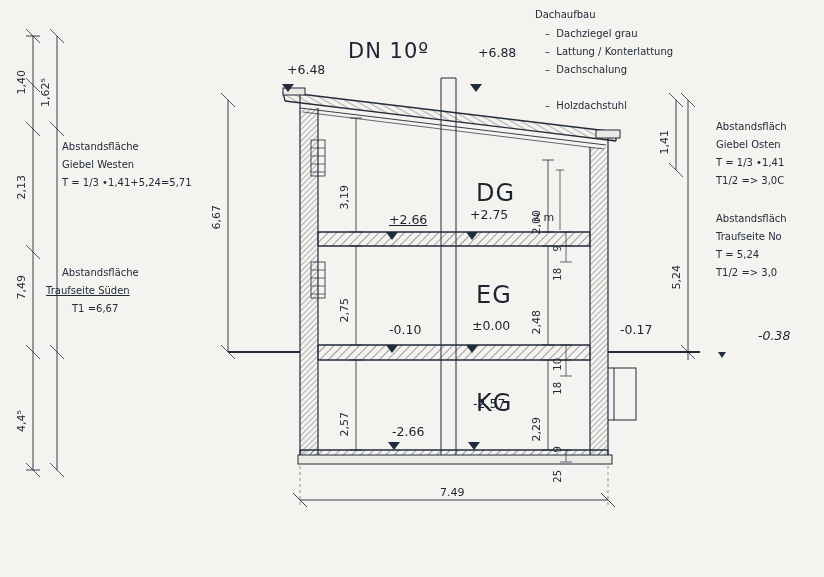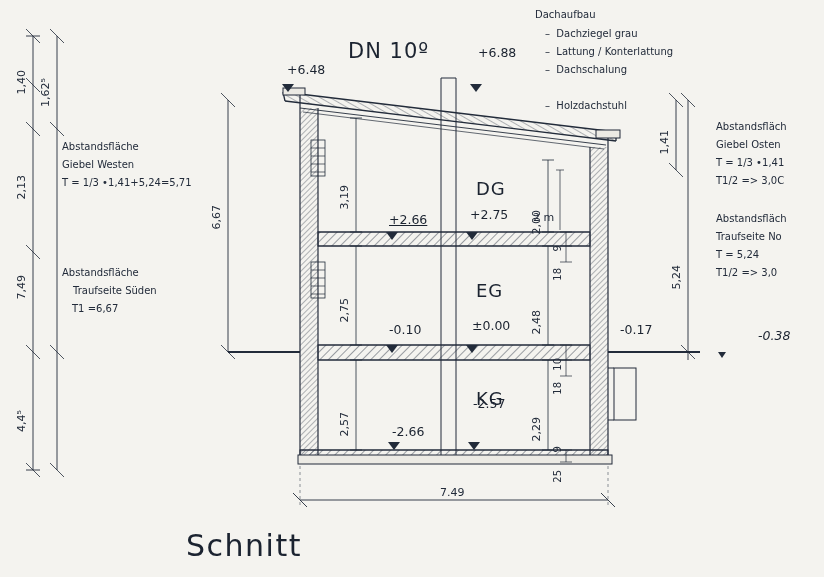--- a/index.html
+++ b/index.html
@@ -11,21 +11,21 @@
     overflow:hidden;
     position:relative;
   }
   #sheet{position:absolute;inset:0;}
   svg#drawing{position:absolute;left:0;top:0;width:824px;height:577px;}
   .txt{position:absolute;white-space:pre;line-height:1.25;}
   .note-block{font-size:10px;color:#222b3a;line-height:1.45;}
   .dim{font-size:11px;color:#222b3a;}
   .dim-v{font-size:11px;color:#222b3a;transform-origin:left top;}
   .level{font-size:12.5px;color:#1b2330;}
-  .floor{font-size:18px;letter-spacing:1px;color:#1b2330;text-align:center;}
+  .floor{font-size:24px;letter-spacing:1px;color:#1b2330;text-align:center;}
   .title{font-size:30px;letter-spacing:1.5px;color:#1b2330;}
   .dn{font-size:21px;letter-spacing:1px;color:#1b2330;}
   .small{font-size:10px;}
 </style>
 </head>
 <body>
 
 <div id="sheet">
 
 <svg id="drawing" viewBox="0 0 824 577">
@@ -154,21 +154,21 @@
 <div class="txt note-block" style="left:545px;top:63px;">–  Dachschalung</div>
 <div class="txt note-block" style="left:545px;top:99px;">–  Holzdachstuhl</div>
 
 <div class="txt dn" style="left:348px;top:38px;">DN 10º</div>
 
 <div class="txt note-block" style="left:62px;top:140px;">Abstandsfläche</div>
 <div class="txt note-block" style="left:62px;top:158px;">Giebel Westen</div>
 <div class="txt note-block" style="left:62px;top:176px;">T = 1/3 •1,41+5,24=5,71</div>
 
 <div class="txt note-block" style="left:62px;top:266px;">Abstandsfläche</div>
-<div class="txt note-block" style="left:73px;top:284px;">Traufseite Süden</div>
+<div class="txt note-block" style="left:46px;top:284px;text-decoration:underline;">Traufseite Süden</div>
 <div class="txt note-block" style="left:62px;top:302px;margin-left:10px;">T1 =6,67</div>
 
 <div class="txt note-block" style="left:716px;top:120px;">Abstandsfläch</div>
 <div class="txt note-block" style="left:716px;top:138px;">Giebel Osten</div>
 <div class="txt note-block" style="left:716px;top:156px;">T = 1/3 •1,41</div>
 <div class="txt note-block" style="left:716px;top:174px;">T1/2 =&gt; 3,0C</div>
 
 <div class="txt note-block" style="left:716px;top:212px;">Abstandsfläch</div>
 <div class="txt note-block" style="left:716px;top:230px;">Traufseite No</div>
 <div class="txt note-block" style="left:716px;top:248px;">T = 5,24</div>
@@ -213,15 +213,14 @@
 
 <div class="txt dim-v small" style="left:564px;top:245px;transform:rotate(-90deg) translate(-100%,-100%);">9</div>
 <div class="txt dim-v small" style="left:564px;top:268px;transform:rotate(-90deg) translate(-100%,-100%);">18</div>
 <div class="txt dim-v small" style="left:564px;top:358px;transform:rotate(-90deg) translate(-100%,-100%);">10</div>
 <div class="txt dim-v small" style="left:564px;top:382px;transform:rotate(-90deg) translate(-100%,-100%);">18</div>
 <div class="txt dim-v small" style="left:564px;top:446px;transform:rotate(-90deg) translate(-100%,-100%);">9</div>
 <div class="txt dim-v small" style="left:564px;top:470px;transform:rotate(-90deg) translate(-100%,-100%);">25</div>
 
 <div class="txt dim" style="left:533px;top:163px;margin-top:48px;">2 m</div>
 
-<div class="txt title" style="left:186px;top:527px;">Schnitt</div>
 
 </div>
 
 </body></html>

